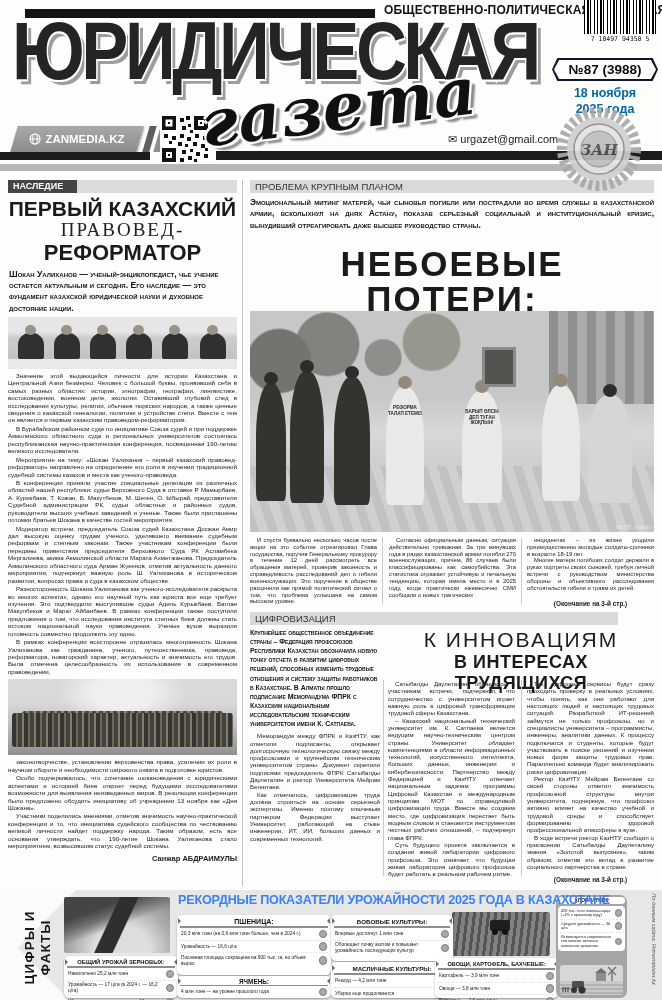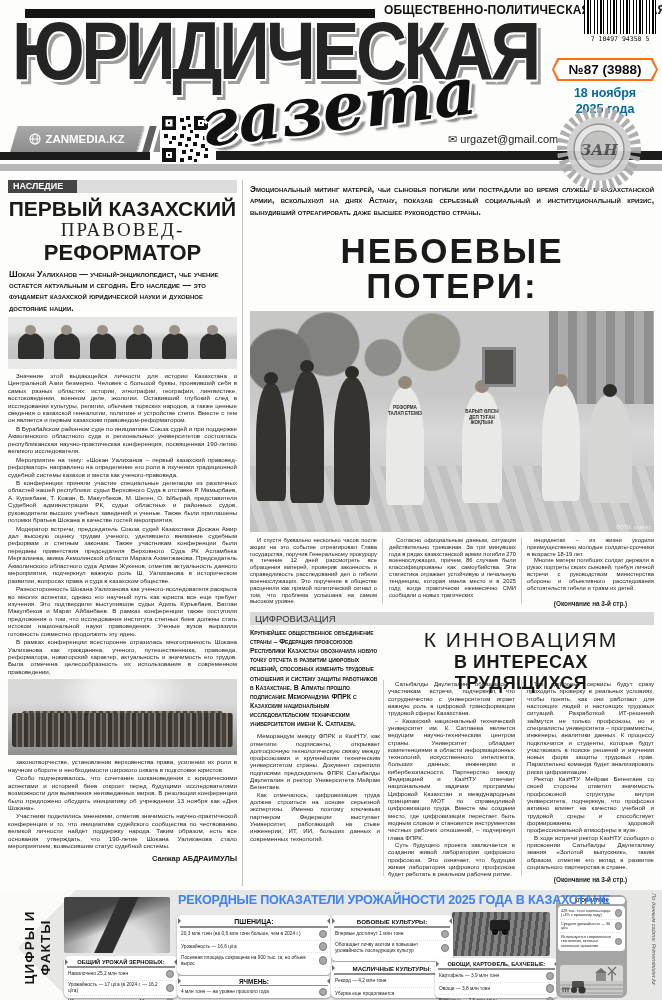--- a/index.html
+++ b/index.html
@@ -22,21 +22,21 @@
           justify-content:center;color:#fff;font-weight:bold;font-size:11.5px;}
   .slash{left:146px;top:126px;width:7px;height:26px;background:#5f5f5f;transform:skewX(-16deg);}
   .slash2{left:157px;top:126px;width:7px;height:26px;background:#8f8f8f;transform:skewX(-16deg);}
   .rule-left{left:0;top:152px;width:150px;height:8px;background:#1c1c1c;}
   .rule-main{left:216px;top:151px;width:446px;height:9px;background:#1c1c1c;}
   .rule-gray{left:0;top:164px;width:662px;height:7px;background:#b7b7b7;}
   .email{left:448px;top:133px;font-size:11px;color:#222;z-index:7;}
   .barcode{left:584px;top:0;width:72px;height:34px;
      background:repeating-linear-gradient(90deg,#000 0 1px,#fff 1px 3px,#000 3px 5px,#fff 5px 6px,#000 6px 7px,#fff 7px 10px,#000 10px 11px,#fff 11px 13px);}
   .barcode-digits{left:580px;top:35px;width:80px;font-family:"DejaVu Sans Mono",monospace;font-size:6.5px;text-align:center;color:#111;}
-  .hexbadge{left:552px;top:58px;width:106px;height:23px;background:#f97316;
+  .hexbadge{left:552px;top:58px;width:106px;height:23px;background:#0f172a;
      clip-path:polygon(5% 0,95% 0,100% 50%,95% 100%,5% 100%,0 50%);}
   .hexbadge .inner{position:absolute;inset:2px;background:#fff;clip-path:polygon(5% 0,95% 0,100% 50%,95% 100%,5% 100%,0 50%);
      display:flex;align-items:center;justify-content:center;font-size:13.5px;font-weight:bold;color:#0d0d0d;}
   .issuedate{left:552px;top:86px;width:106px;text-align:center;font-size:12.5px;font-weight:bold;line-height:1.25;color:#0369a1;}
   .seal{left:556px;top:106px;width:86px;height:86px;z-index:8;opacity:.92;}
 
   
   .sec{display:flex;height:13px;background:#dcdcdc;align-items:stretch;overflow:hidden;}
   .sec .dk{background:#454545;color:#fff;font-size:9px;font-weight:bold;line-height:13px;padding:0 14px 0 5px;}
   .sec-light{background:#d9d9d9;color:#333;font-size:9.5px;line-height:13px;padding-left:5px;height:13px;}
@@ -88,21 +88,21 @@
   .vest-label{position:absolute;left:2px;right:2px;top:18px;font-size:4.6px;font-weight:bold;
      text-align:center;color:#2b2b2b;line-height:1.25;}
   .portrait{position:absolute;width:28px;height:34px;border:3px solid #8a8a8a;background:#55534f;}
   .credit{position:absolute;right:3px;bottom:2px;font-size:4.6px;color:#f0f0f0;letter-spacing:.3px;}
   .colrule{position:absolute;top:358px;width:1px;height:66px;background:#c9c9c9;}
   .mcol{position:absolute;top:357px;width:127px;height:72px;overflow:hidden;}
   .mcol p{font-size:5.8px;line-height:1.18;text-align:justify;margin:0;text-indent:7px;color:#222;}
   .contnote{position:absolute;font-size:6.4px;font-weight:bold;text-align:center;}
 
   
-  .dsec{position:absolute;left:0;top:432px;width:404px;}
+  .dsec{position:absolute;left:0;top:432px;width:368px;}
   .dcol1{position:absolute;left:0;top:448px;width:130px;height:258px;overflow:hidden;}
   .dlead{font-size:6.9px;font-weight:bold;font-variant:small-caps;line-height:1.32;color:#111;margin:0 0 4px;}
   .dcol1 p.b,.dcol2 p,.dcol3 p{font-size:6.1px;line-height:1.2;text-align:justify;margin:0;text-indent:7px;color:#222;}
   .dh1{position:absolute;left:138px;top:448px;width:266px;text-align:center;font-size:21px;letter-spacing:2px;color:#1c1c1c;}
   .dh2{position:absolute;left:138px;top:472px;width:266px;text-align:center;font-size:18px;font-weight:bold;letter-spacing:.5px;}
   .dcol2{position:absolute;left:138px;top:500px;width:127px;height:206px;overflow:hidden;}
   .dcol3{position:absolute;left:277px;top:500px;width:127px;height:192px;overflow:hidden;}
   .drule{position:absolute;top:500px;width:1px;height:196px;background:#c9c9c9;}
 
   .vdivider{left:242px;top:180px;width:1px;height:706px;background:#bfbfbf;}
@@ -273,20 +273,21 @@
 
     <div class="body">
       <p>законотворчестве, установлении верховенства права, усилении их роли в научном обороте и необходимости широкого охвата в подготовке юристов.</p>
       <p>Особо подчеркивалось, что сочетание шокановедения с юридическими аспектами и историей биев откроет перед будущими исследователями возможности для выявления неизведанных миров. В резолюции конференции было предложено обсудить инициативу об учреждении 13 ноября как «Дня Шокана».</p>
       <p>Участники поделились мнениями, отметив значимость научно-практической конференции и то, что инициатива судейского сообщества по чествованию великой личности найдет поддержку народа. Таким образом, есть все основания утверждать, что 190-летие Шокана Уалиханова стало мероприятием, возвысившим статус судебной системы.</p>
     </div>
     <div class="author">Санжар АБДРАИМУЛЫ</div>
   </div>
 
   <div class="abs rightcol">
+    <div class="sec-light">ПРОБЛЕМА КРУПНЫМ ПЛАНОМ</div>
     <div class="mlead" style="margin-top:4px">Эмоциональный митинг матерей, чьи сыновья погибли или пострадали во время службы в казахстанской армии, всколыхнул на днях Астану, показав серьезный социальный и институциональный кризис, вынудивший отреагировать даже высшее руководство страны.</div>
     <div class="mh1">НЕБОЕВЫЕ ПОТЕРИ:</div>
     <div class="mh2">КТО ВИНОВАТ?</div>
 
     <div class="mainphoto">
       <div class="trees"></div>
       <div class="bldg"></div>
       <div class="pave"></div>
       <div class="fig" style="left:6px;top:72px;width:30px;height:118px"></div>
       <div class="fig" style="left:40px;top:60px;width:34px;height:132px"></div>

